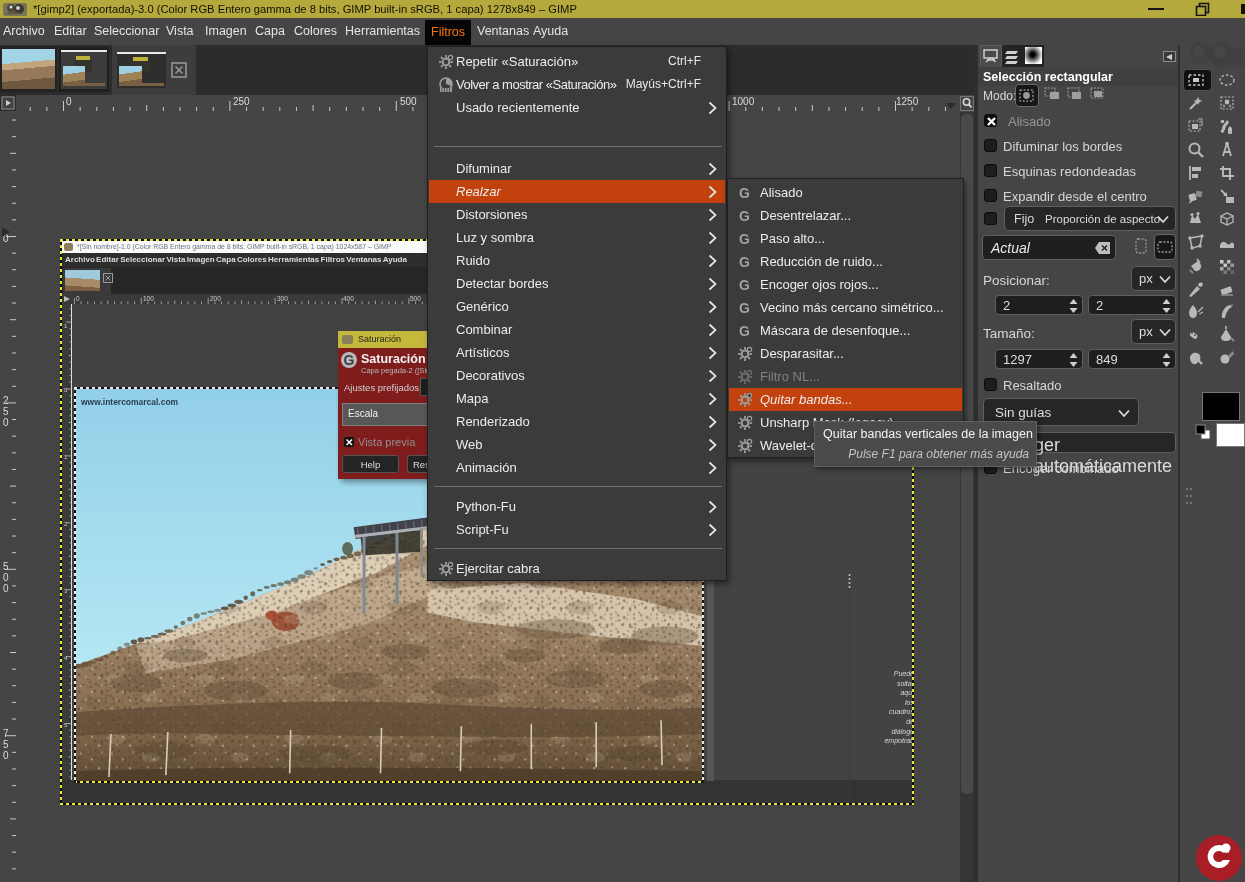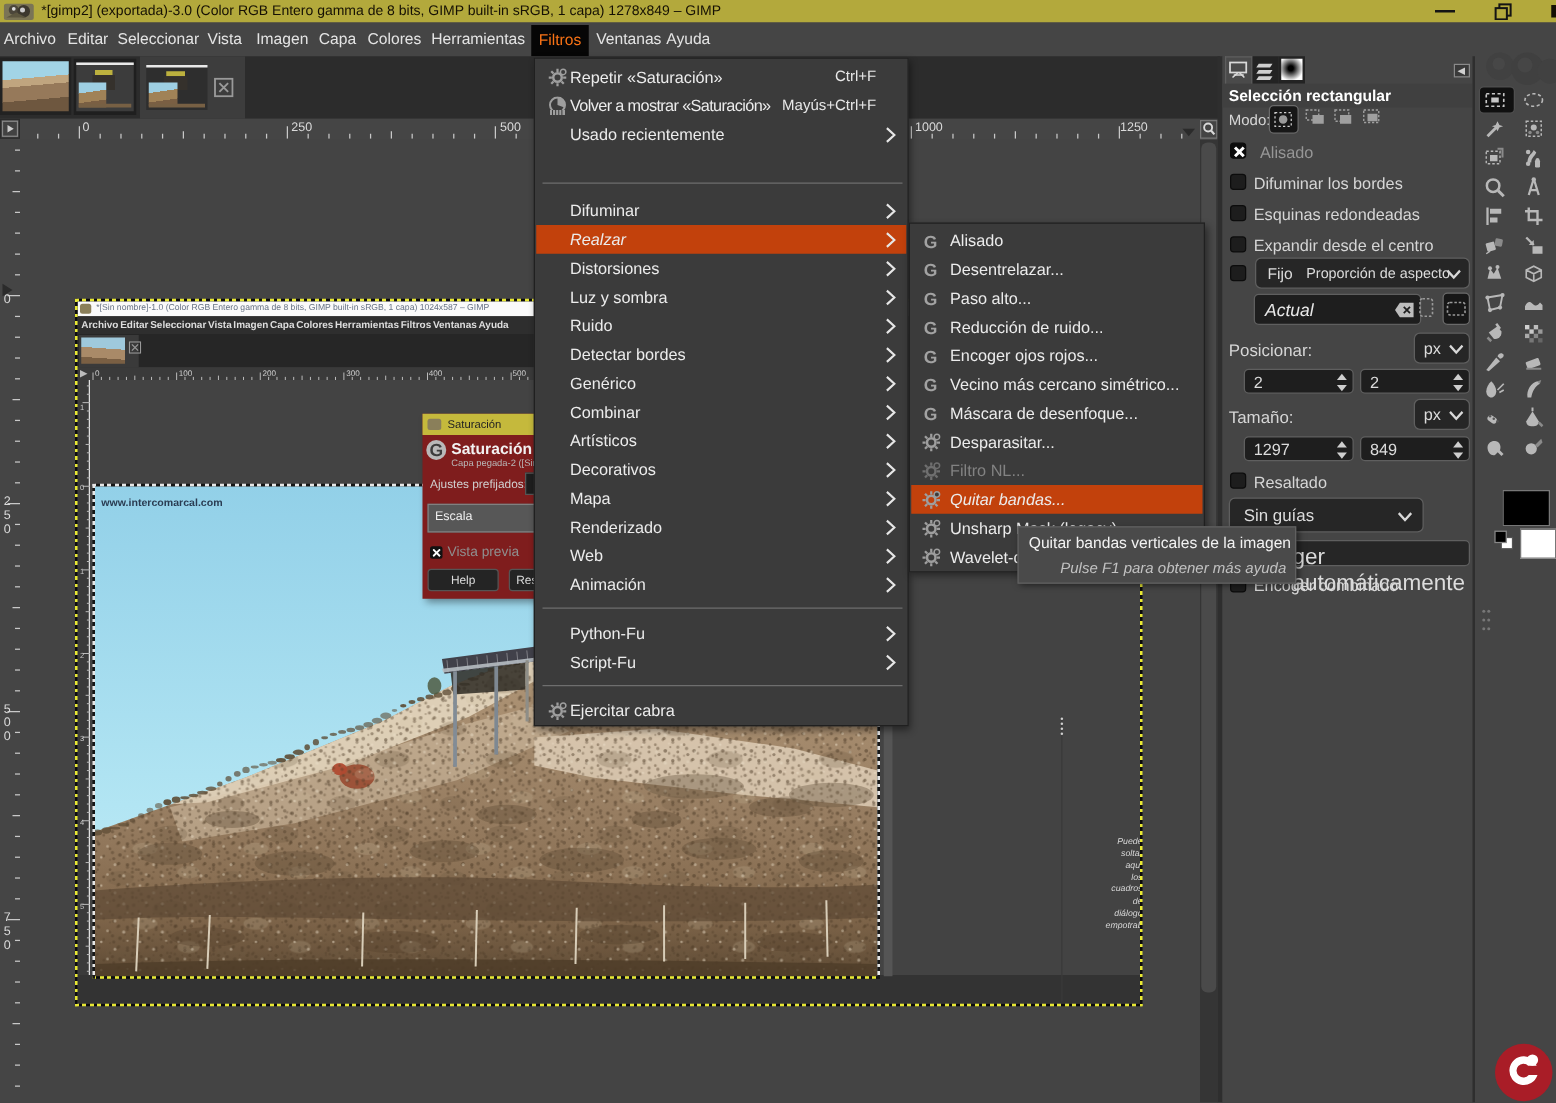--- a/index.html
+++ b/index.html
@@ -802,21 +802,21 @@
 
     <div class="cb" style="left:6px;top:167px"></div>
     <div class="combo" style="left:26px;top:161px;width:172px;height:25px">
       <span style="position:absolute;left:9px;top:5px;font-size:12.5px">Fijo</span>
       <span style="position:absolute;left:40px;top:6px;font-size:11.5px;white-space:nowrap">Proporción de aspecto</span>
       <svg style="position:absolute;right:6px;top:8px" width="12" height="9">
           <path d="M1 1.5 L6 7 L11 1.5" stroke="#d8d8d8" stroke-width="1.8" fill="none"></path>
         </svg>
     </div>
 
-    <div class="input" style="left:25px;top:190px;width:134px;height:25px">
+    <div class="input" style="left:4px;top:190px;width:134px;height:25px">
       <span style="position:absolute;left:8px;top:4px;font-style:italic;font-size:14px;color:#e8e8e8">Actual</span>
       <svg style="position:absolute;right:5px;top:6px" width="15" height="12">
           <path d="M4 0 L15 0 L15 12 L4 12 L0 6 Z" fill="#bdbdbd"></path>
           <path d="M7 3.5 L12 8.5 M12 3.5 L7 8.5" stroke="#1e1e1e" stroke-width="1.4"></path>
         </svg>
     </div>
     <div class="abs" style="left:156px;top:192px;width:15px;height:20px"><svg width="15" height="20">
           <rect x="2" y="2" width="10" height="14" rx="2" fill="none" stroke="#9a9a9a" stroke-width="1.3" stroke-dasharray="2 1.5"></rect>
         </svg></div>
     <div class="abs" style="left:176px;top:189px;width:22px;height:26px;background:#171717;border:1px solid #6a6a6a;border-radius:4px">

